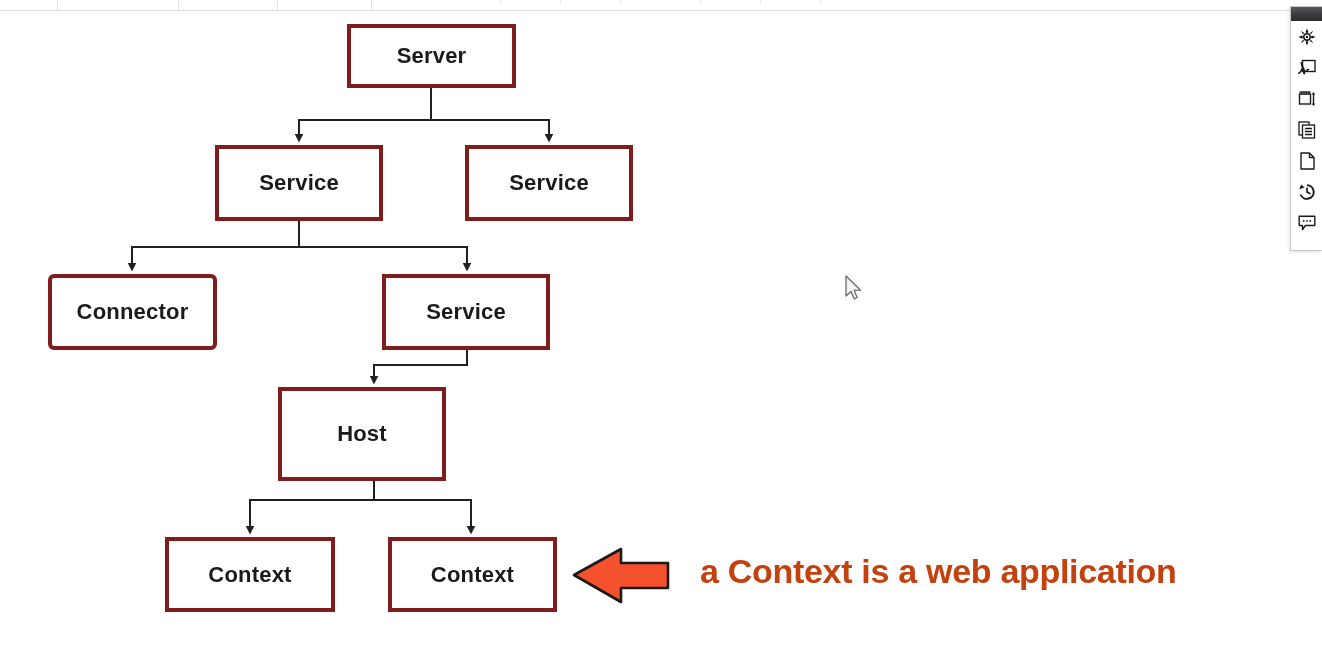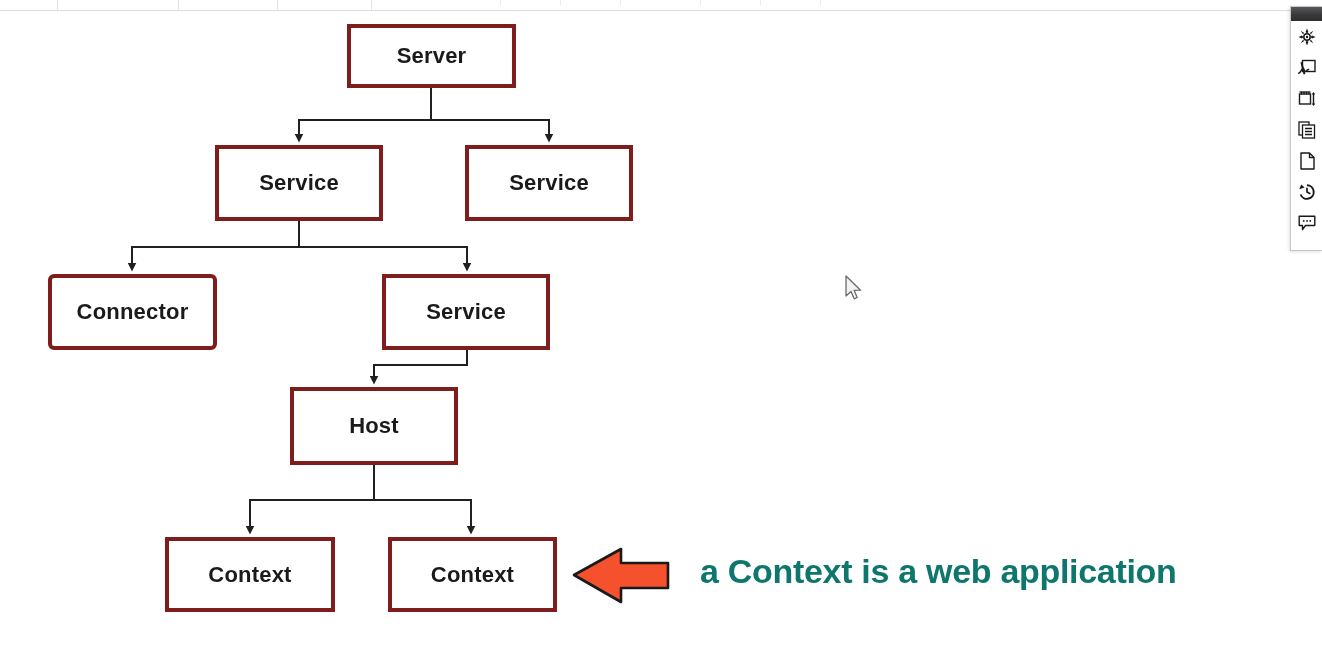--- a/index.html
+++ b/index.html
@@ -68,21 +68,21 @@
 
   
   #annotation-text {
     position: absolute;
     left: 700px;
     top: 541px;
     font-size: 34px;
     font-weight: bold;
     font-family: "Liberation Sans", sans-serif;
     font-stretch: condensed;
-    color: #0f766e;
+    color: #c2410c;
     white-space: nowrap;
     letter-spacing: -0.3px;
   }
 
   
   #right-panel {
     position: absolute;
     right: 0;
     top: 6px;
     width: 32px;
@@ -176,21 +176,21 @@
   </div>
 
   <div class="node-box" style="left:48px; top:263px; width:169px; height:76px;border-radius:6px;">
     <span>Connector</span>
   </div>
 
   <div class="node-box" style="left:382px; top:263px; width:168px; height:76px;">
     <span>Service</span>
   </div>
 
-  <div class="node-box" style="left:290px; top:376px; width:168px; height:78px;">
+  <div class="node-box" style="left:278px; top:376px; width:168px; height:94px;">
     <span>Host</span>
   </div>
 
   <div class="node-box" style="left:165px; top:526px; width:170px; height:75px;">
     <span>Context</span>
   </div>
 
   <div class="node-box" style="left:388px; top:526px; width:169px; height:75px;">
     <span>Context</span>
   </div>

